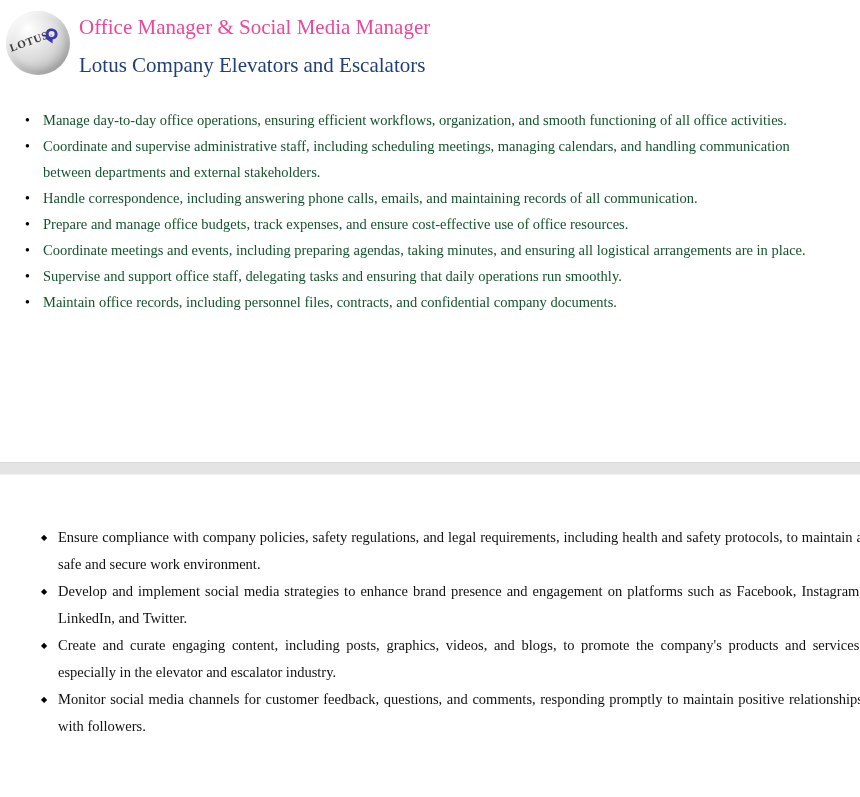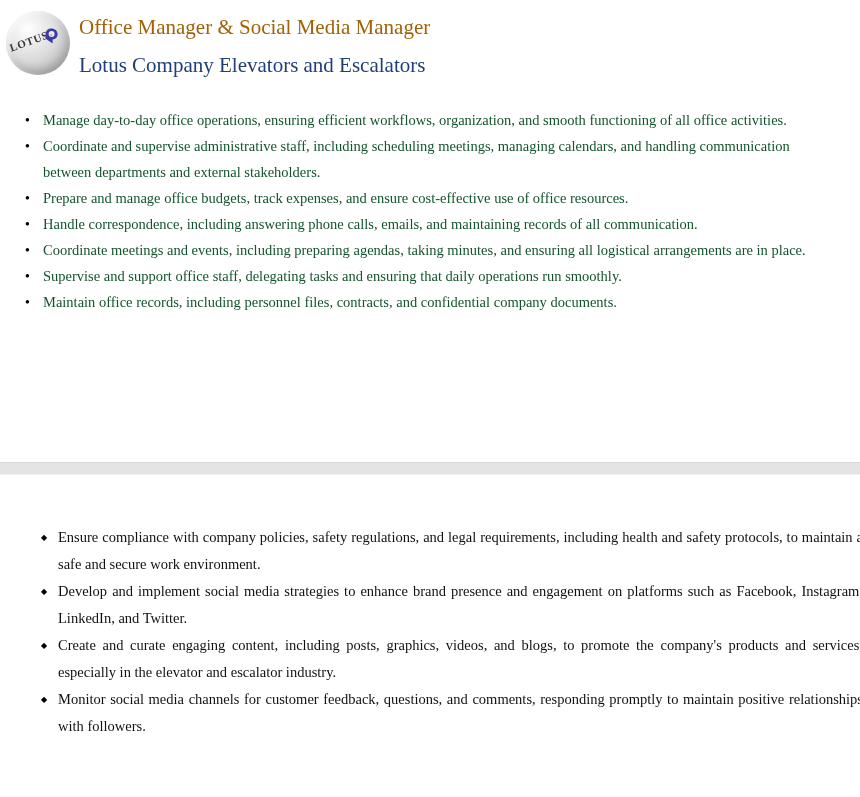--- a/index.html
+++ b/index.html
@@ -58,21 +58,21 @@
   }
 
   .titles {
     position: absolute;
     left: 79px;
     top: 12px;
     width: 760px;
   }
   .title-line1 {
     font-size: 21px;
-    color: #a16207;
+    color: #ec4899;
     line-height: 30px;
     white-space: nowrap;
   }
   .title-line2 {
     font-size: 21px;
     color: #1f3f7a;
     line-height: 30px;
     margin-top: 8px;
     white-space: nowrap;
   }
@@ -186,22 +186,22 @@
     <div class="title-line1">Office Manager &amp; Social Media Manager</div>
     <div class="title-line2">Lotus Company Elevators and Escalators</div>
   </div>
 
 </div>
 
 <div class="section-one">
   <ul>
     <li>Manage day-to-day office operations, ensuring efficient workflows, organization, and smooth functioning of all office activities.</li>
     <li>Coordinate and supervise administrative staff, including scheduling meetings, managing calendars, and handling communication between departments and external stakeholders.</li>
+    <li>Handle correspondence, including answering phone calls, emails, and maintaining records of all communication.</li>
     <li>Prepare and manage office budgets, track expenses, and ensure cost-effective use of office resources.</li>
-    <li>Handle correspondence, including answering phone calls, emails, and maintaining records of all communication.</li>
     <li>Coordinate meetings and events, including preparing agendas, taking minutes, and ensuring all logistical arrangements are in place.</li>
     <li>Supervise and support office staff, delegating tasks and ensuring that daily operations run smoothly.</li>
     <li>Maintain office records, including personnel files, contracts, and confidential company documents.</li>
   </ul>
 </div>
 
 <div class="page-break"></div>
 
 <div class="section-two">
   <ul>

